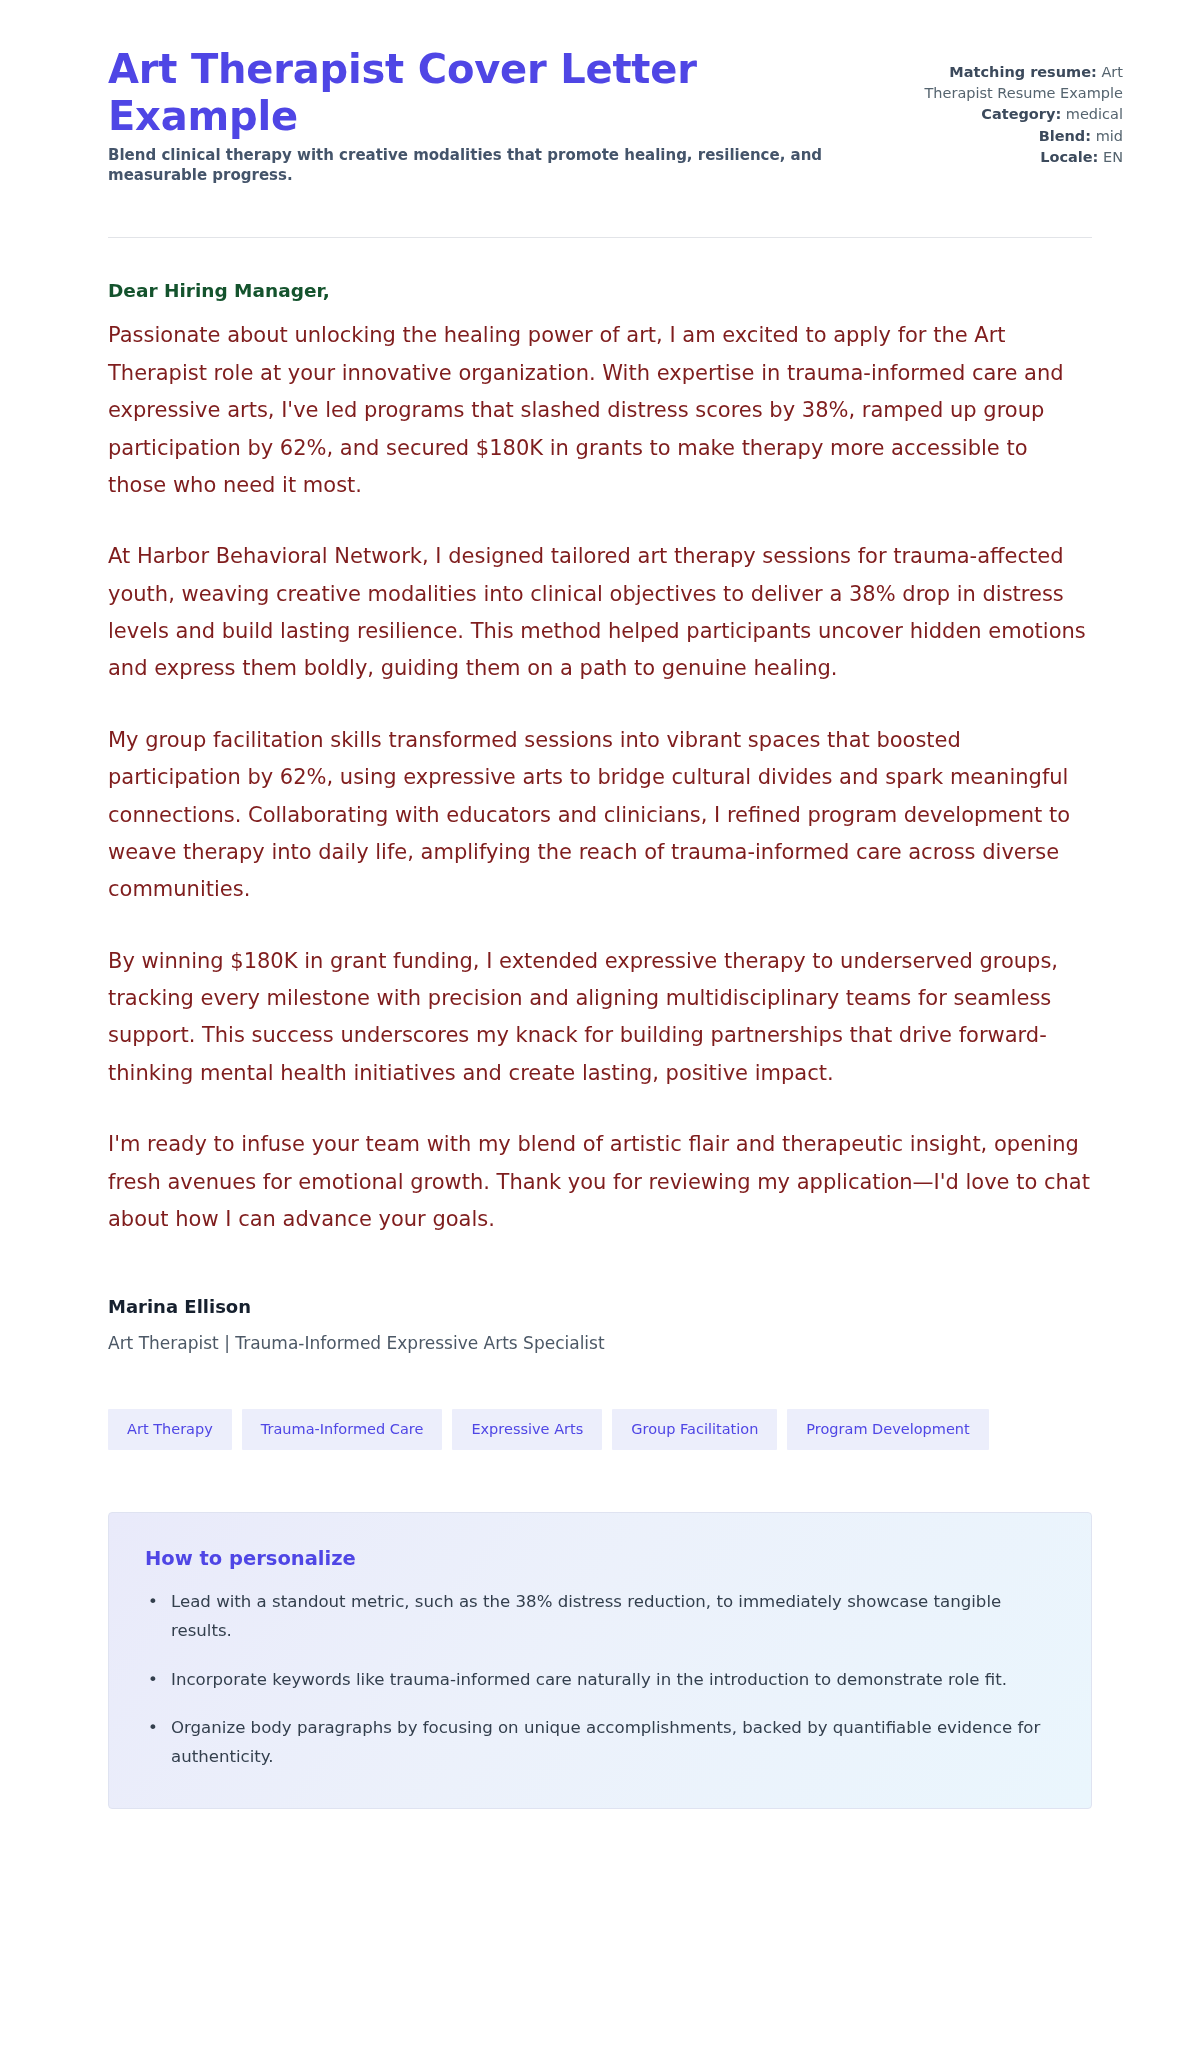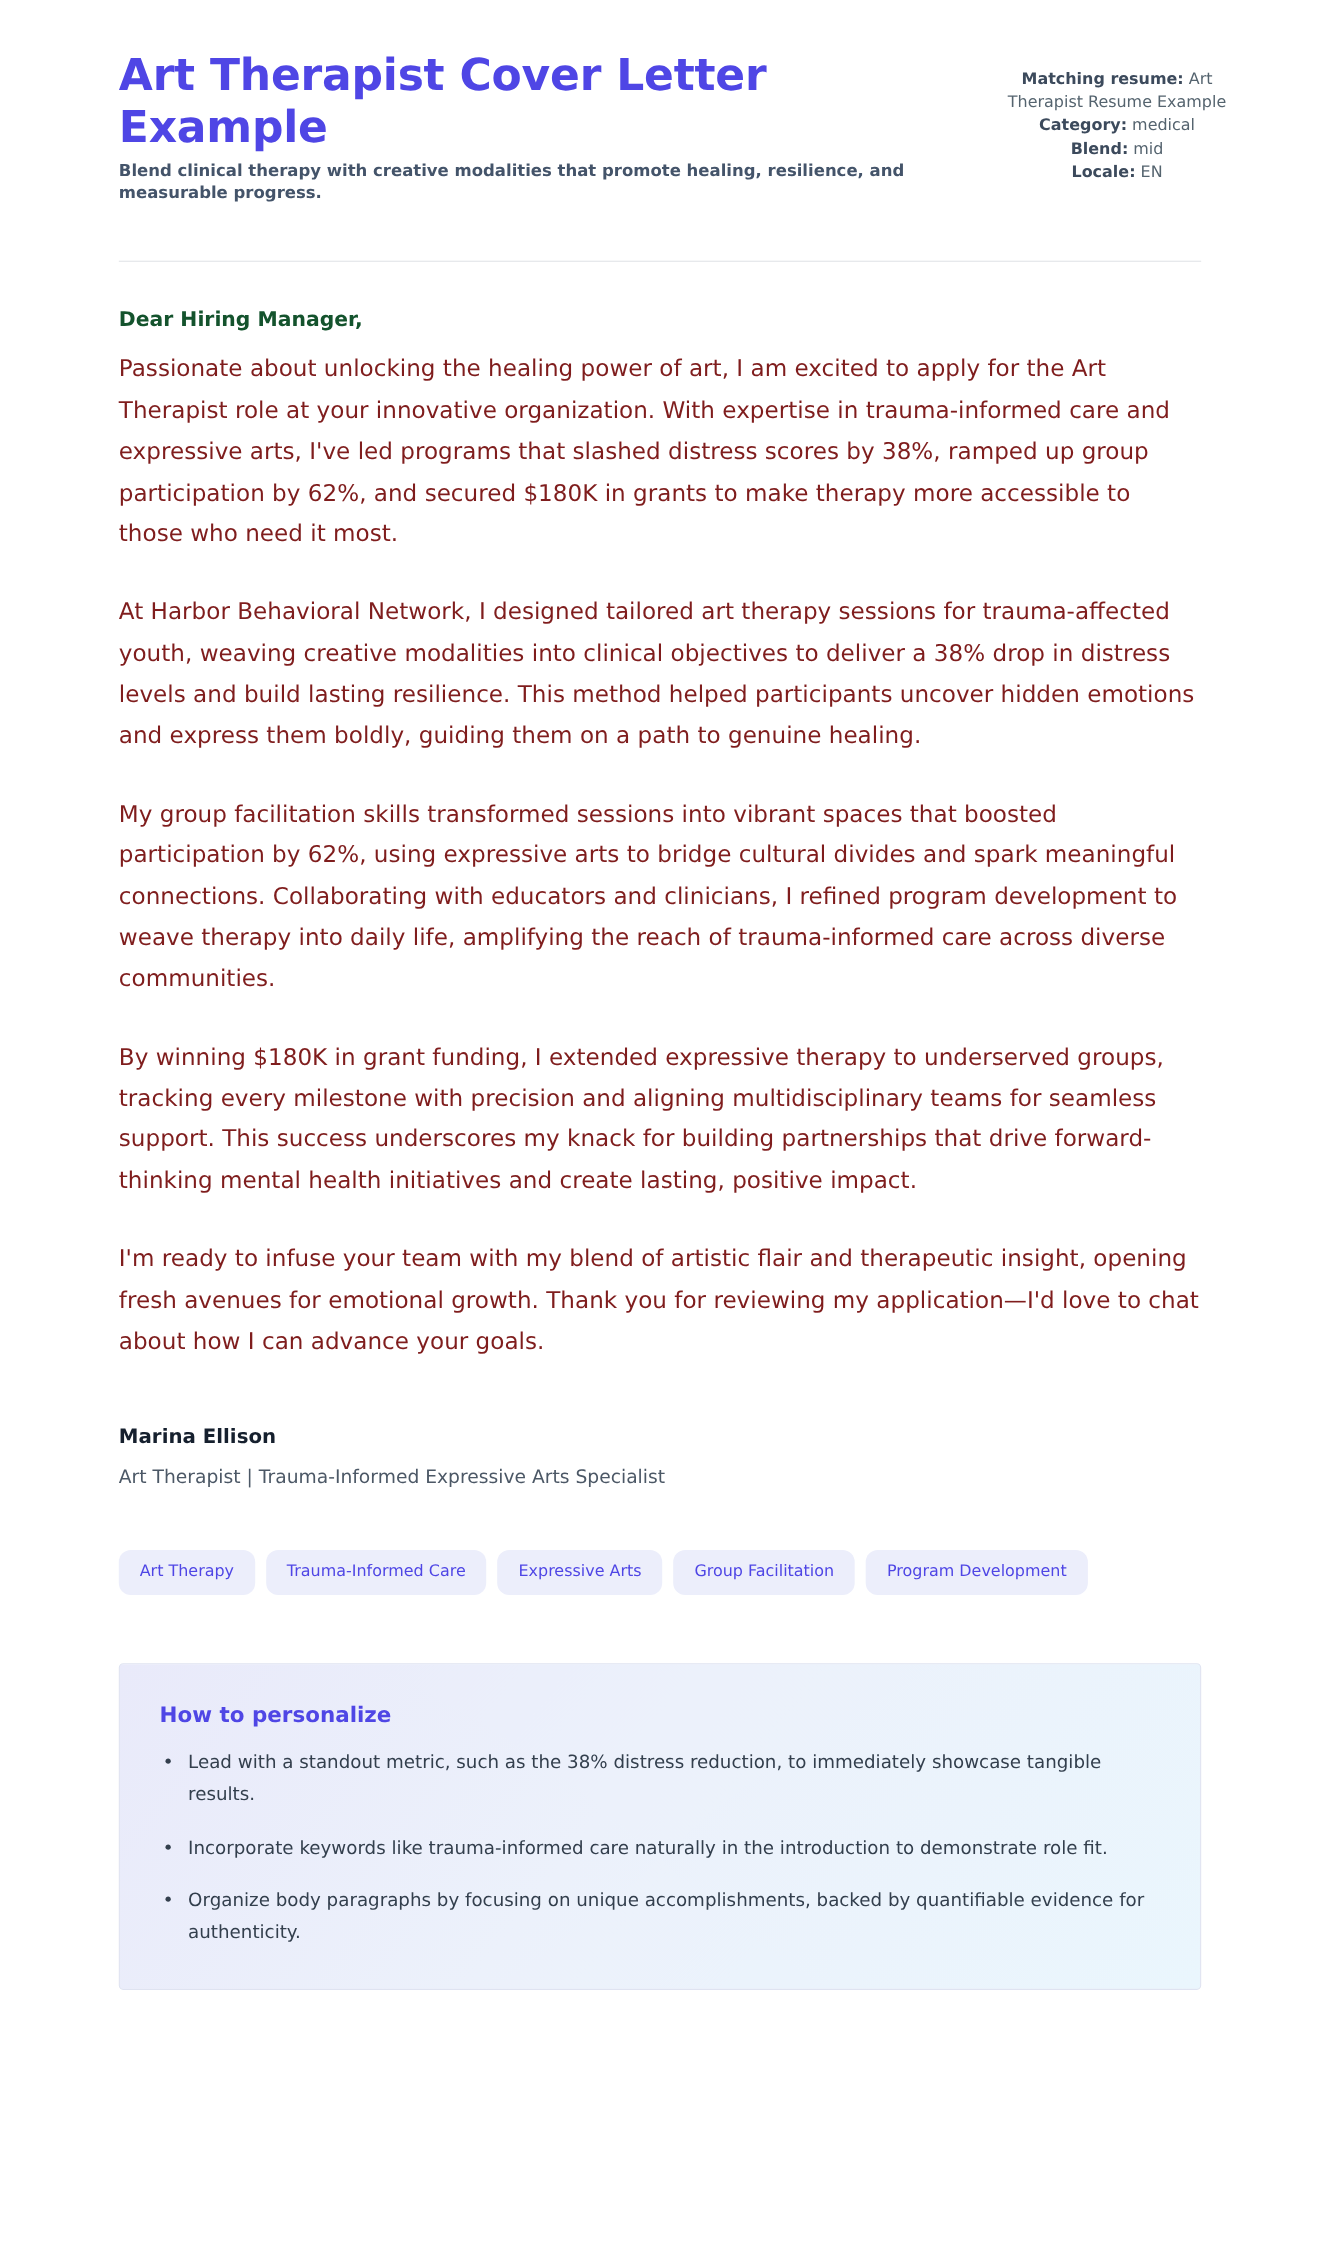--- a/index.html
+++ b/index.html
@@ -43,21 +43,21 @@
     font-size: 15px;
     line-height: 1.33;
     font-weight: 700;
     color: #44546a;
     margin: 0;
     max-width: 760px;
   }
   .header-meta {
     flex: 0 0 auto;
     width: 215px;
-    text-align: center;
+    text-align: right;
     padding-top: 16px;
     font-size: 14.5px;
     line-height: 1.42;
     color: #44546a;
   }
   .meta-row { margin-bottom: 1px; }
   .meta-label { font-weight: 700; color: #3c4a5c; }
   .meta-value { font-weight: 400; color: #55646f; }
 
   .divider {
@@ -106,21 +106,21 @@
     flex-wrap: wrap;
     gap: 10px;
     margin-top: 56px;
   }
   .tag {
     background: #eceefb;
     color: #4f46e5;
     font-size: 14.5px;
     line-height: 1;
     padding: 13px 19px;
-    border-radius: 11px;
+    border-radius: 1px;
     white-space: nowrap;
   }
 
   
   .callout {
     margin-top: 62px;
     background: linear-gradient(128deg, #e9eafa 0%, #ecf1fb 45%, #eaf6fd 100%);
     border: 1px solid #dfe3f1;
     border-radius: 4px;
     padding: 34px 36px 36px 36px;

